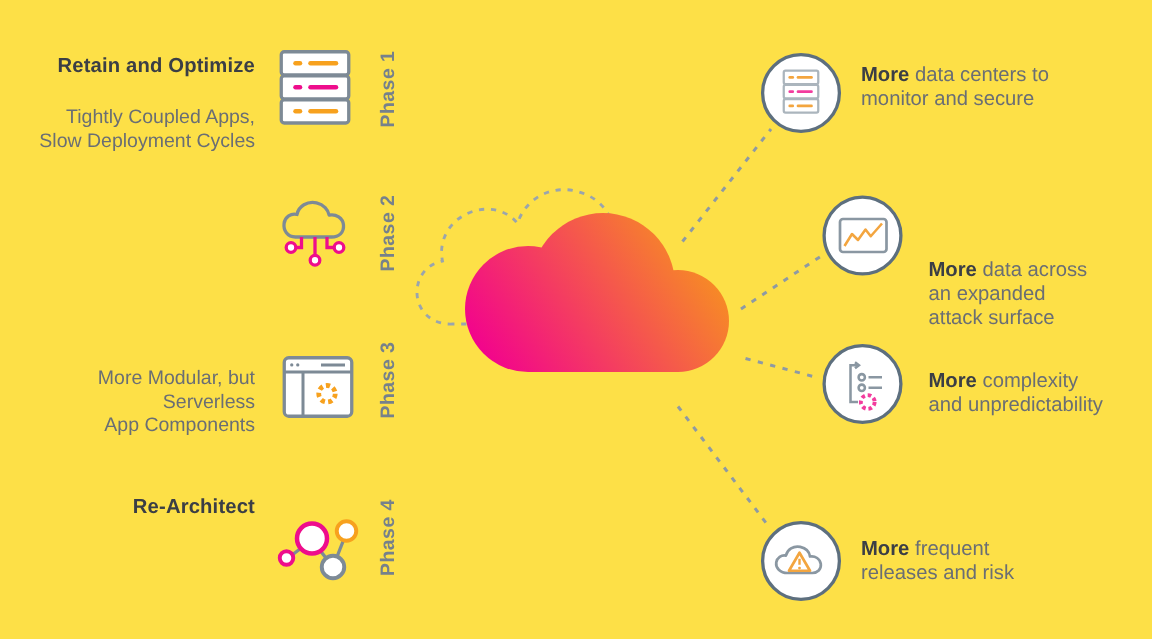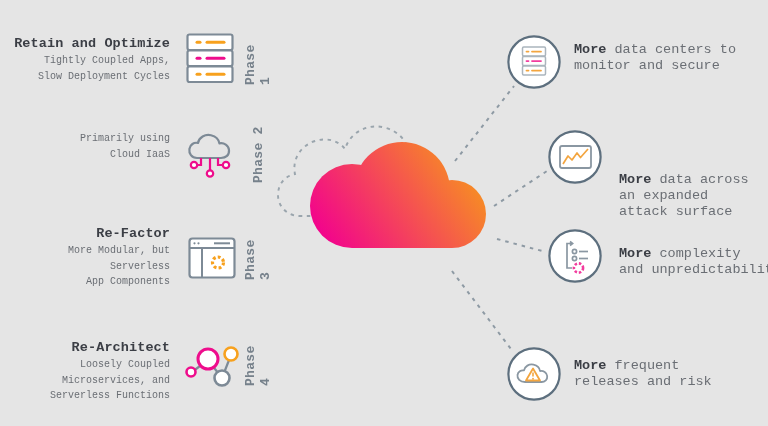--- a/index.html
+++ b/index.html
@@ -1,23 +1,23 @@
 <!DOCTYPE html>
 <html><head>
 <meta charset="utf-8">
 <style>
   html,body { margin:0; padding:0; background:#ffffff; }
   .canvas {
-    position:relative; width:768px; height:426px; background:#e5e5e5;
-    font-family:Liberation Mono, monospace; overflow:hidden;
+    position:relative; width:768px; height:426px; background:#fde047;
+    font-family:Liberation Sans, sans-serif; overflow:hidden;
   }
   
   .phase-text { position:absolute; left:4px; width:166px; text-align:right; }
   .phase-title { font-size:13.5px; font-weight:700; color:#3b3e45; line-height:16px; letter-spacing:.1px; }
-  .phase-desc  { font-size:10px; color:#6a6e74; line-height:15.5px; white-space:pre-line; margin-top:1px; }
+  .phase-desc  { font-size:13px; color:#6a6e74; line-height:15.5px; white-space:pre-line; margin-top:18px; }
   .phase-icon  { position:absolute; }
   .phase-label {
     position:absolute; left:248px; width:20px;
     display:flex; align-items:center; justify-content:center;
     writing-mode:vertical-rl; transform:rotate(180deg);
     font-size:13px; font-weight:600; color:#76818b; letter-spacing:.3px;
   }
   
   .center-svg { position:absolute; left:0; top:0; }
   
@@ -49,58 +49,52 @@
         <line x1="21" y1="9.2" x2="38" y2="9.2" stroke="#f7a11e"></line>
         <line x1="11" y1="25.2" x2="14" y2="25.2" stroke="#ee0d8c"></line>
         <line x1="21" y1="25.2" x2="38" y2="25.2" stroke="#ee0d8c"></line>
         <line x1="11" y1="41.2" x2="14" y2="41.2" stroke="#f7a11e"></line>
         <line x1="21" y1="41.2" x2="38" y2="41.2" stroke="#f7a11e"></line>
       </g>
     </svg>
     <div class="phase-label" style="top:33px; height:52px;">Phase 1</div>
 
     <div class="phase-text" style="top:130px;">
-      <div class="phase-desc">Primarily using
-Cloud IaaS</div>
     </div>
     <svg class="phase-icon" style="left:187px; top:132px;" width="46" height="50" viewBox="0 0 46 50">
       <path d="M 10,26 C 4.5,26 1.8,21.5 2.4,17 C 3,12.6 7,10 11,11 C 12,5.5 18,1.8 24,3.2 C 28.8,4.3 31.8,7.8 32.4,11.4 C 37,10.4 41.6,13.4 42,18 C 42.4,23 39,26 34,26 Z" fill="none" stroke="#7d8a96" stroke-width="2.2" stroke-linejoin="round"></path>
       <g fill="none" stroke="#ee0d8c" stroke-width="2.2">
         <path d="M 23,26 V 38"></path>
         <path d="M 14,26 V 33 H 10.5"></path>
         <path d="M 31,26 V 33 H 35.5"></path>
         <circle cx="23" cy="41.5" r="3.2" fill="#ffffff"></circle>
         <circle cx="7" cy="33" r="3.2" fill="#ffffff"></circle>
         <circle cx="39" cy="33" r="3.2" fill="#ffffff"></circle>
       </g>
     </svg>
     <div class="phase-label" style="top:126px; height:58px;">Phase 2</div>
 
     <div class="phase-text" style="top:226px;">
-      <div class="phase-title">Re-Factor</div>
       <div class="phase-desc">More Modular, but
 Serverless
 App Components</div>
     </div>
     <svg class="phase-icon" style="left:188px; top:237px;" width="48" height="42" viewBox="0 0 48 42">
       <rect x="1.5" y="1.5" width="45" height="39" rx="3" fill="#ffffff" stroke="#7d8a96" stroke-width="2.2"></rect>
       <line x1="1.5" y1="11" x2="46.5" y2="11" stroke="#7d8a96" stroke-width="2"></line>
       <circle cx="6.5" cy="6.3" r="1.1" fill="#7d8a96"></circle>
       <circle cx="10.5" cy="6.3" r="1.1" fill="#7d8a96"></circle>
       <line x1="26" y1="6.3" x2="42" y2="6.3" stroke="#7d8a96" stroke-width="2"></line>
       <line x1="14" y1="11" x2="14" y2="40.5" stroke="#7d8a96" stroke-width="2"></line>
       <circle cx="30" cy="25.5" r="5.5" fill="none" stroke="#f7a11e" stroke-width="3.2" stroke-dasharray="2.8 2.2"></circle>
     </svg>
     <div class="phase-label" style="top:226px; height:54px;">Phase 3</div>
 
-    <div class="phase-text" style="top:340px;">
+    <div class="phase-text" style="top:330px;">
       <div class="phase-title">Re-Architect</div>
-      <div class="phase-desc">Loosely Coupled
-Microservices, and
-Serverless Functions</div>
     </div>
     <svg class="phase-icon" style="left:184px; top:342px;" width="56" height="46" viewBox="0 0 56 46">
       <g stroke="#7d8a96" stroke-width="2.2">
         <line x1="8" y1="30" x2="24" y2="18"></line>
         <line x1="24" y1="18" x2="38" y2="36"></line>
         <line x1="38" y1="36" x2="47" y2="13"></line>
       </g>
       <circle cx="7" cy="30" r="4.5" fill="#ffffff" stroke="#ee0d8c" stroke-width="2.6"></circle>
       <circle cx="24" cy="17" r="10" fill="#ffffff" stroke="#ee0d8c" stroke-width="3"></circle>
       <circle cx="38" cy="36" r="7.5" fill="#ffffff" stroke="#7d8a96" stroke-width="2.6"></circle>

